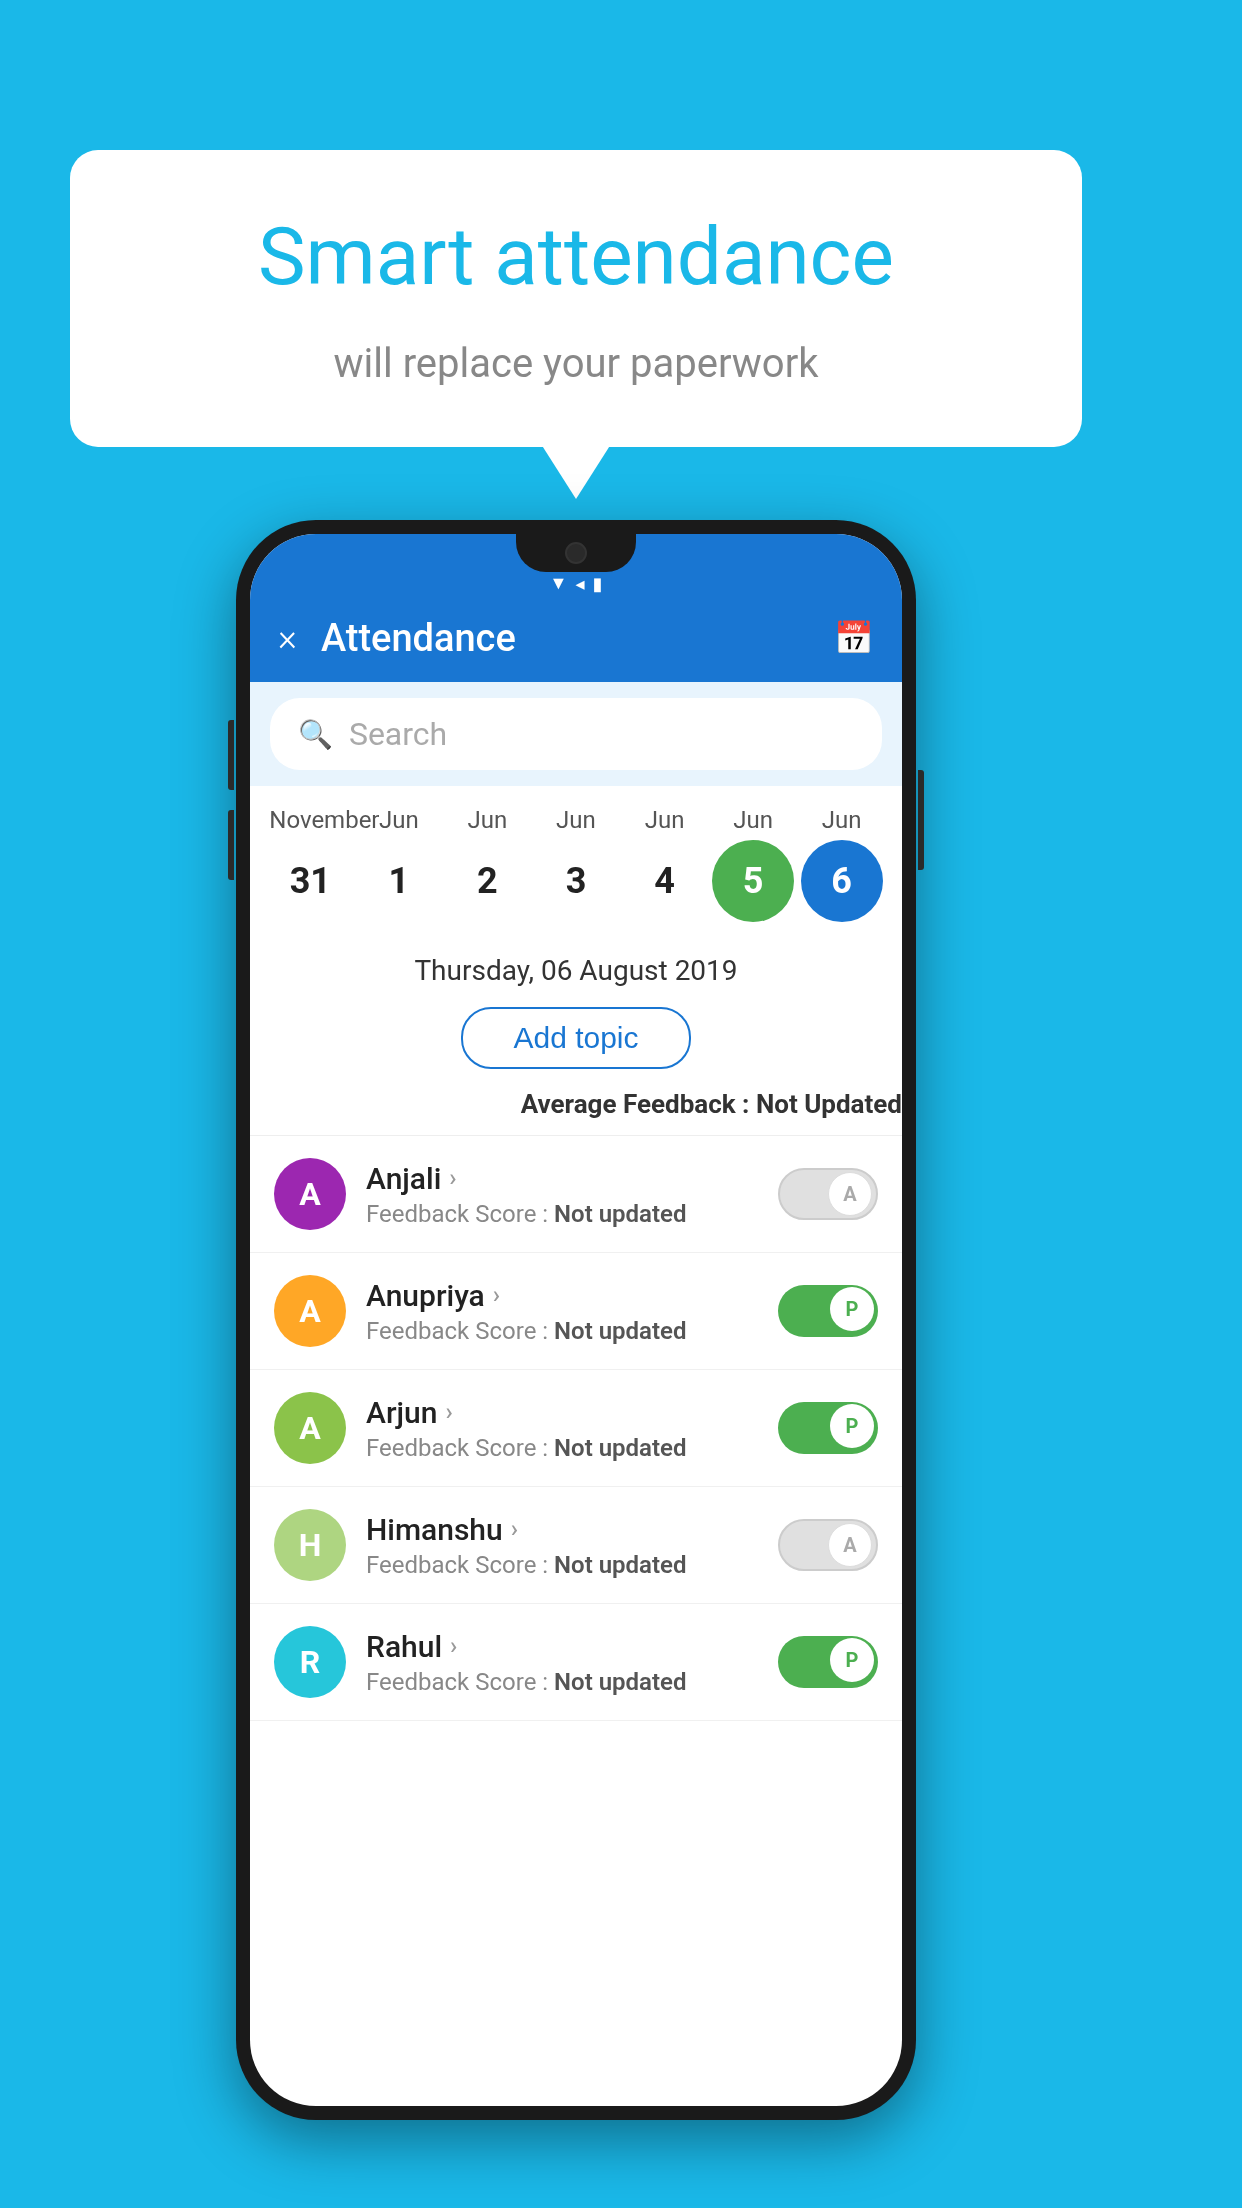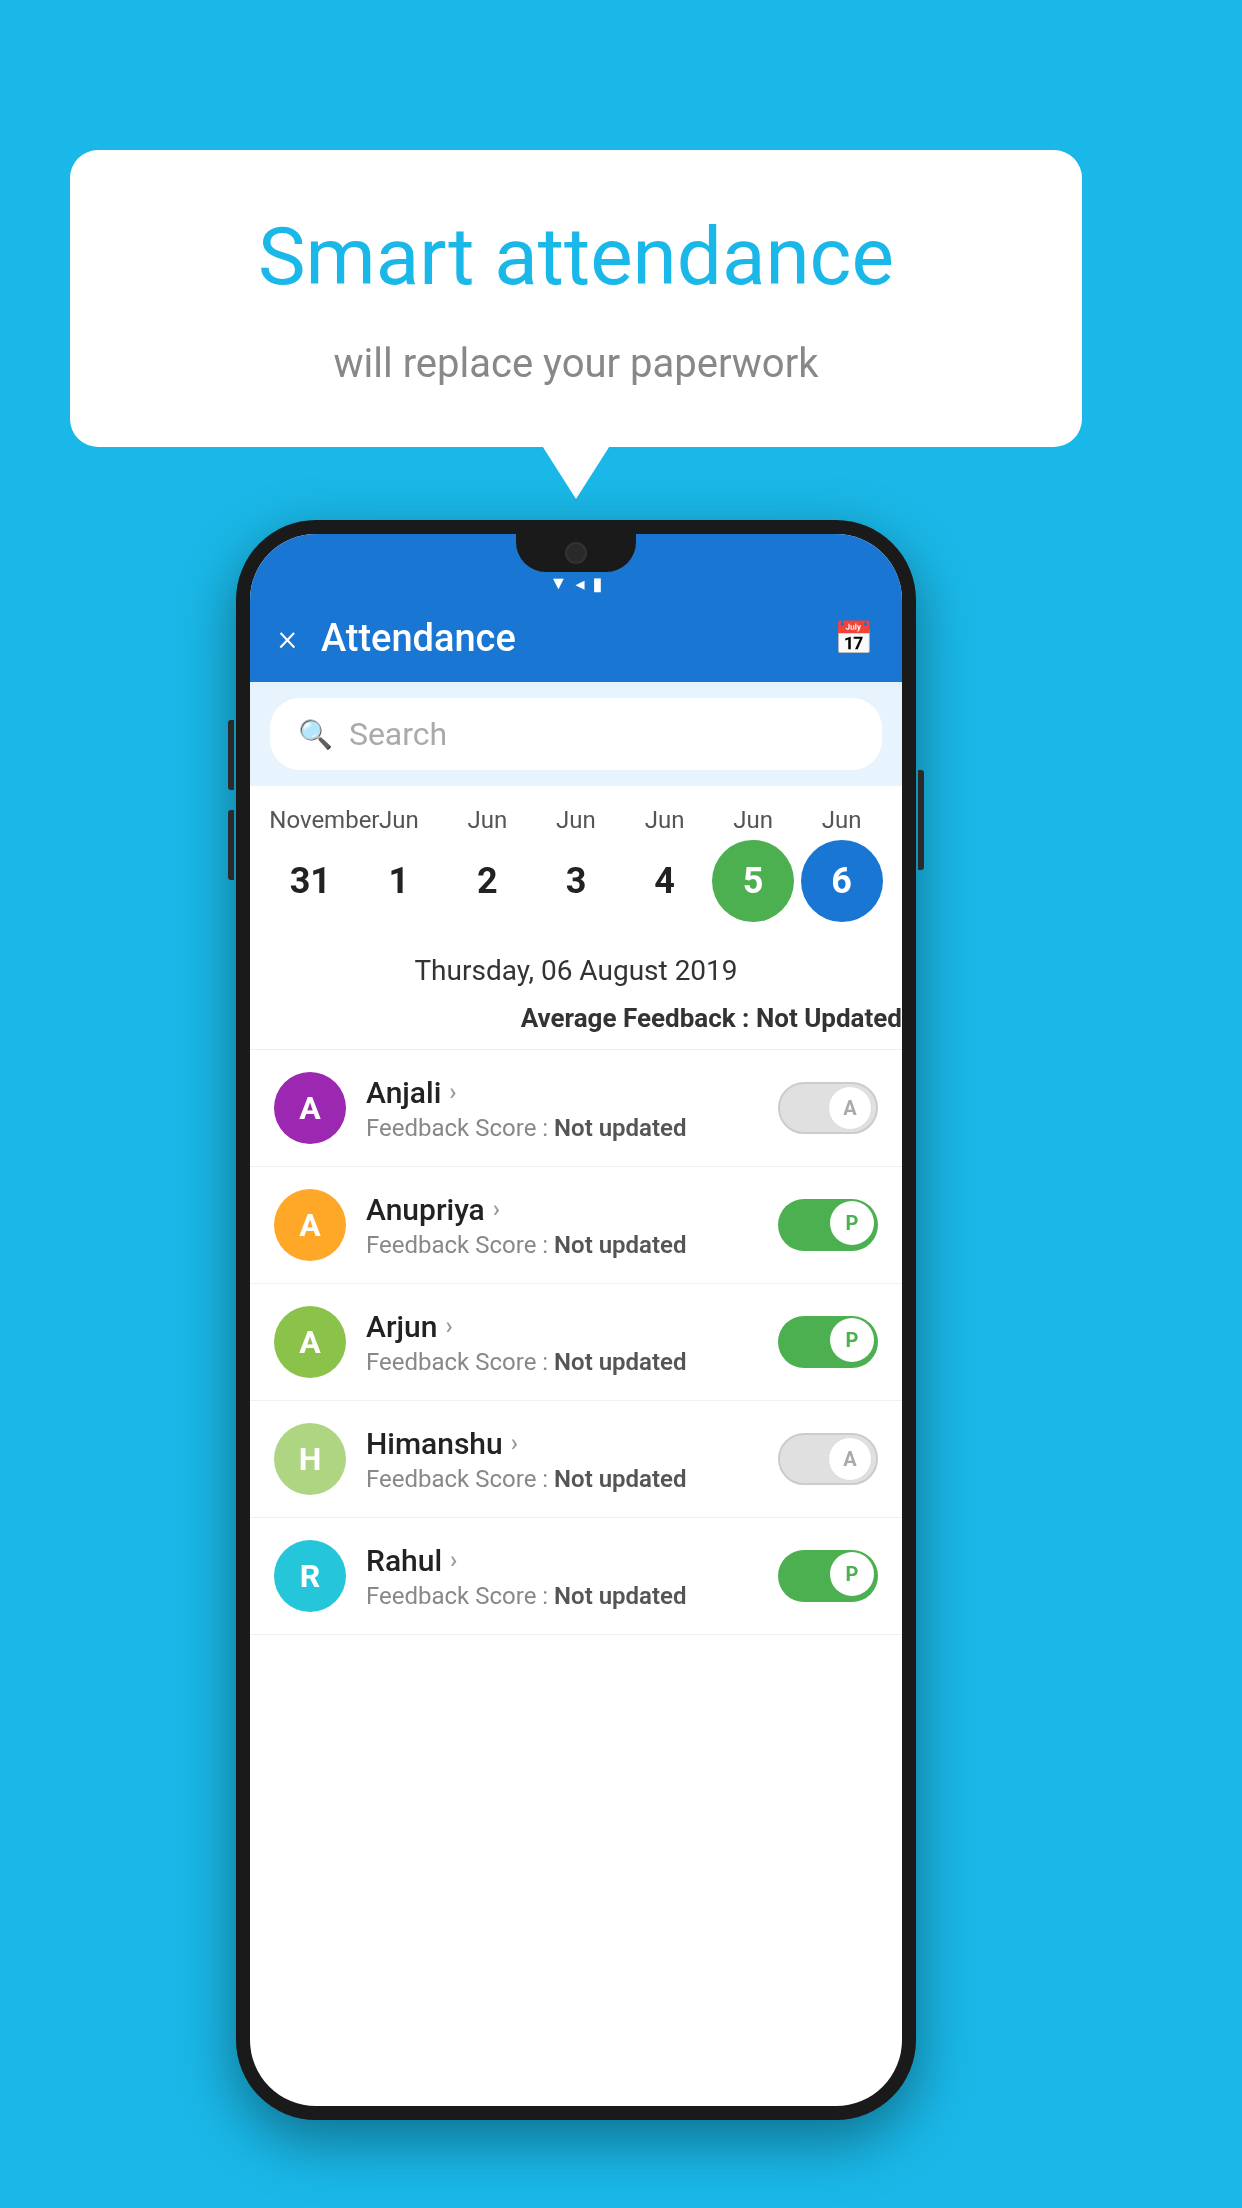--- a/index.html
+++ b/index.html
@@ -478,20 +478,23 @@
               <div class="cal-day">4</div>
               <div class="cal-day today">5</div>
               <div class="cal-day selected">6</div>
             </div>
         </div>
 
         <div class="date-heading">
           <span class="date-heading-text">Thursday, 06 August 2019</span>
         </div>
 
+        <div class="add-topic-container">
+          <button class="add-topic-btn">Add topic</button>
+        </div>
 
         <div class="avg-feedback">
           <span>Average Feedback : </span><span style="font-weight:700;color:#333;">Not Updated</span>
         </div>
 
         <div class="student-list" id="student-list">
         <div class="student-item">
               <div class="student-avatar" style="background: rgb(156, 39, 176);">A</div>
               <div class="student-info">
                 <div class="student-name">Anjali <span class="chevron">›</span></div>

